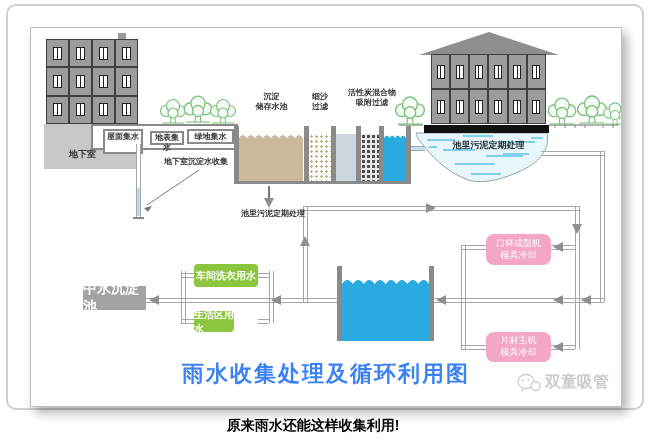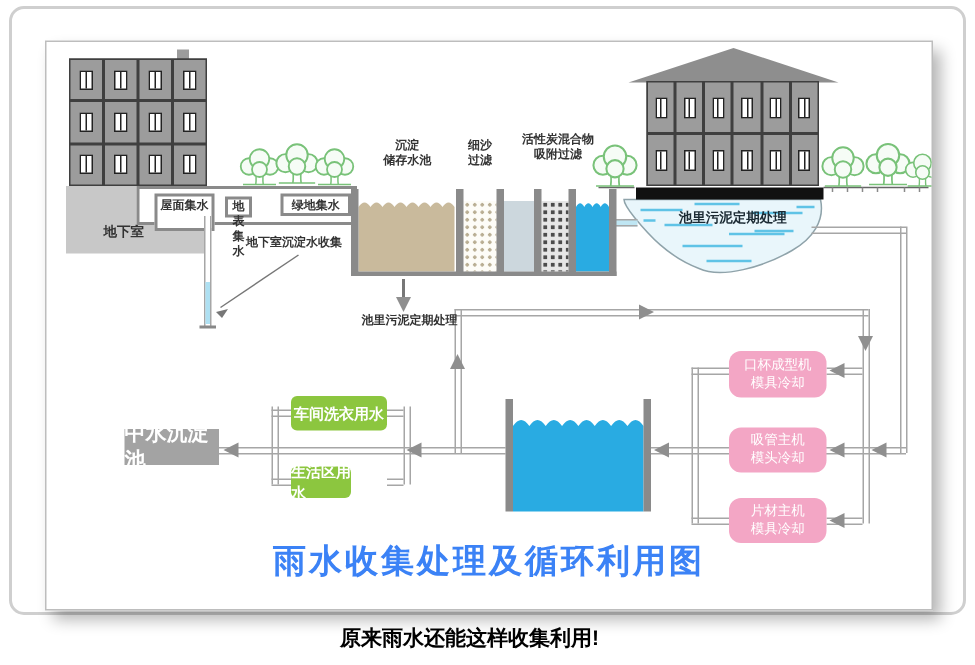--- a/index.html
+++ b/index.html
@@ -169,21 +169,21 @@
         </i>
         <i>
           <span class="win"></span>
         </i>
     </div>
     <div class="abs" style="left:13px;top:96px;width:94px;height:45px;background:#c8c8c8;"></div>
     <div class="lbl f9" style="left:38px;top:121px;">地下室</div>
 
     <div class="abs" style="left:60px;top:96px;width:147px;height:26px;border:2px solid #8a8a8a;background:#fff;"></div>
     <div class="lbl f8 ctr" style="left:72px;top:101px;width:40px;height:25px;border:2px solid #8a8a8a;background:#fff;line-height:11px;">屋面集水</div>
-    <div class="lbl f8 ctr" style="left:119px;top:103px;width:18px;height:14px;border:2px solid #8a8a8a;background:#fff;line-height:10px;">地表集水</div>
+    <div class="lbl f8 ctr" style="left:119px;top:103px;width:34px;height:14px;border:2px solid #8a8a8a;background:#fff;line-height:10px;">地表集水</div>
     <div class="lbl f8 ctr" style="left:156px;top:101px;width:47px;height:15px;border:2px solid #8a8a8a;background:#fff;line-height:11px;">绿地集水</div>
 
     <div class="pv" style="left:105px;top:116px;height:74px;background:#fff;"></div>
     <div class="abs" style="left:106px;top:160px;width:3px;height:28px;background:#aee0f2;"></div>
     <div class="abs" style="left:102px;top:189px;width:11px;height:2px;background:#888;"></div>
     <div class="lbl f8" style="left:133px;top:129px;">地下室沉淀水收集</div>
 
     <div class="fill dots-sand" style="left:278px;width:22px;"></div>
     <div class="fill" style="left:305px;width:20px;background:#ccd7dd;"></div>
     <div class="fill dots-carbon" style="left:330px;width:18px;"></div>
@@ -246,26 +246,34 @@
         </i>
     </div>
     <div class="abs" style="left:393px;top:97px;width:125px;height:8px;background:#111;"></div>
     <div class="lbl f9 ctr" style="left:410px;top:112px;width:95px;color:#1b2a33;">池里污泥定期处理</div>
 
     <div class="wall" style="left:306px;top:238px;width:5px;height:75px;"></div>
     <div class="wall" style="left:398px;top:238px;width:5px;height:75px;"></div>
 
     <div class="pinkbox" style="left:455px;top:206px;width:65px;height:31px;">口杯成型机
 模具冷却</div>
-    <div class="pinkbox" style="left:455px;top:257px;width:65px;height:30px;">吸管主机
-模头冷却</div>
     <div class="pinkbox" style="left:455px;top:304px;width:65px;height:30px;">片材主机
 模具冷却</div>
 
     <div class="graybox" style="left:52px;top:258px;width:63px;height:24px;">中水沉淀池</div>
     <div class="greenbox" style="left:163px;top:236px;width:64px;height:23px;">车间洗衣用水</div>
     <div class="greenbox" style="left:163px;top:283px;width:40px;height:21px;">生活区用水</div>
 
     <div id="title">雨水收集处理及循环利用图</div>
+    <div id="watermark">
+      <svg width="24" height="20" viewBox="0 0 24 20">
+        <ellipse cx="9" cy="8.5" rx="8" ry="7" fill="#fff" stroke="#ccc" stroke-width="1.3"></ellipse>
+        <circle cx="18.5" cy="13" r="4.5" fill="#fff" stroke="#ccc" stroke-width="1.3"></circle>
+        <circle cx="6" cy="7" r="1" fill="#ccc"></circle>
+          <circle cx="11.5" cy="7" r="1" fill="#ccc"></circle>
+        <path d="M6,15 l-1.5,3 3,-1.6" fill="#fff" stroke="#ccc" stroke-width="1"></path>
+      </svg>
+      <span>双童吸管</span>
+    </div>
   </div>
 
   <div id="caption">原来雨水还能这样收集利用!</div>
 </div>
 
 </body></html>

